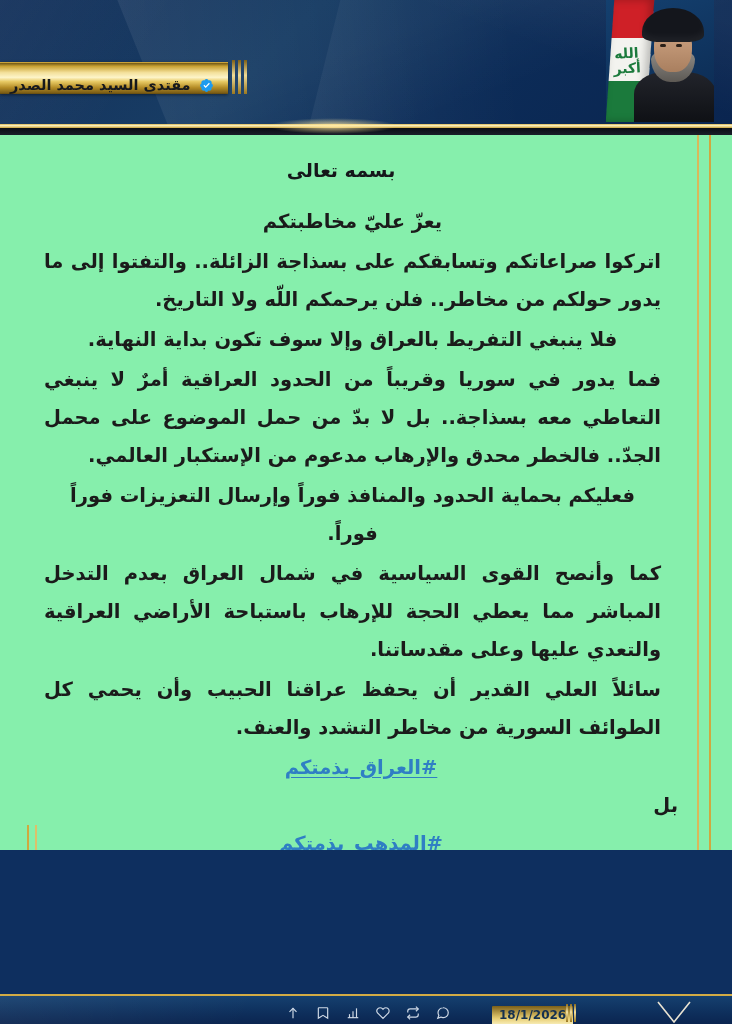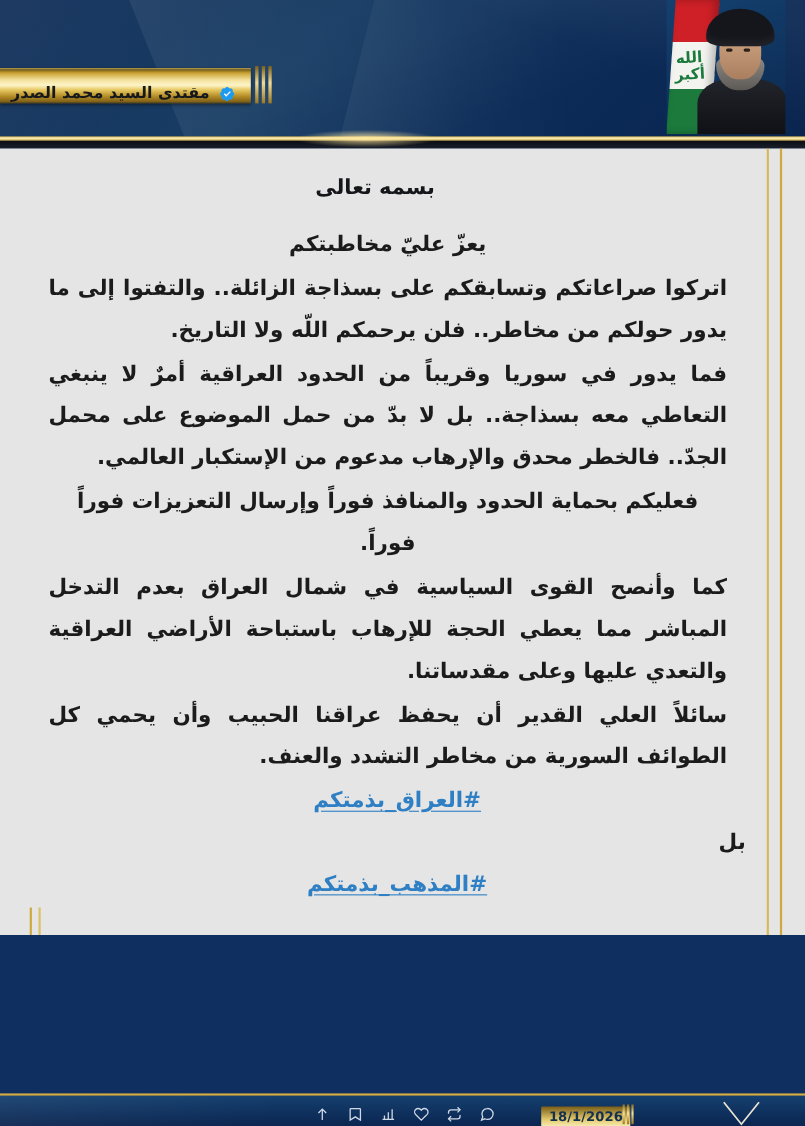--- a/index.html
+++ b/index.html
@@ -184,21 +184,21 @@
     background: radial-gradient(ellipse at center, rgba(255,232,160,0.85), rgba(255,232,160,0) 70%);
     pointer-events: none;
   }
 
   
   .sheet {
     position: absolute;
     top: 135px; left: 0;
     width: 732px;
     height: 715px;
-    background: #e5e5e5;
+    background: #86efac;
     overflow: hidden;
   }
   .edge-right {
     position: absolute;
     top: 0; right: 21px;
     width: 10px; height: 767px;
     border-right: 2px solid #cfa93f;
     border-left: 2px solid #d9b85a;
   }
   .edge-left {
@@ -381,20 +381,21 @@
   <div class="sheet">
     <div class="edge-right"></div>
     <div class="edge-left"></div>
 
     <div class="doc-body">
 
       <div class="basmala">بسمه تعالى</div>
 
       <p class="para center-ish">يعزّ عليّ مخاطبتكم</p>
       <p class="para justify">اتركوا صراعاتكم وتسابقكم على بسذاجة الزائلة.. والتفتوا إلى ما يدور حولكم من مخاطر.. فلن يرحمكم اللّه ولا التاريخ.</p>
+      <p class="para center-ish">فلا ينبغي التفريط بالعراق وإلا سوف تكون بداية النهاية.</p>
       <p class="para justify">فما يدور في سوريا وقريباً من الحدود العراقية أمرٌ لا ينبغي التعاطي معه بسذاجة.. بل لا بدّ من حمل الموضوع على محمل الجدّ.. فالخطر محدق والإرهاب مدعوم من الإستكبار العالمي.</p>
       <p class="para center-ish">فعليكم بحماية الحدود والمنافذ فوراً وإرسال التعزيزات فوراً فوراً.</p>
       <p class="para justify">كما وأنصح القوى السياسية في شمال العراق بعدم التدخل المباشر مما يعطي الحجة للإرهاب باستباحة الأراضي العراقية والتعدي عليها وعلى مقدساتنا.</p>
       <p class="para justify">سائلاً العلي القدير أن يحفظ عراقنا الحبيب وأن يحمي كل الطوائف السورية من مخاطر التشدد والعنف.</p>
 
       <a class="hashtag" href="#">#العراق_بذمتكم</a>
       <p class="conj">بل</p>
       <a class="hashtag" href="#">#المذهب_بذمتكم</a>
 
       <div class="signature">مقتدى الصدر</div>

